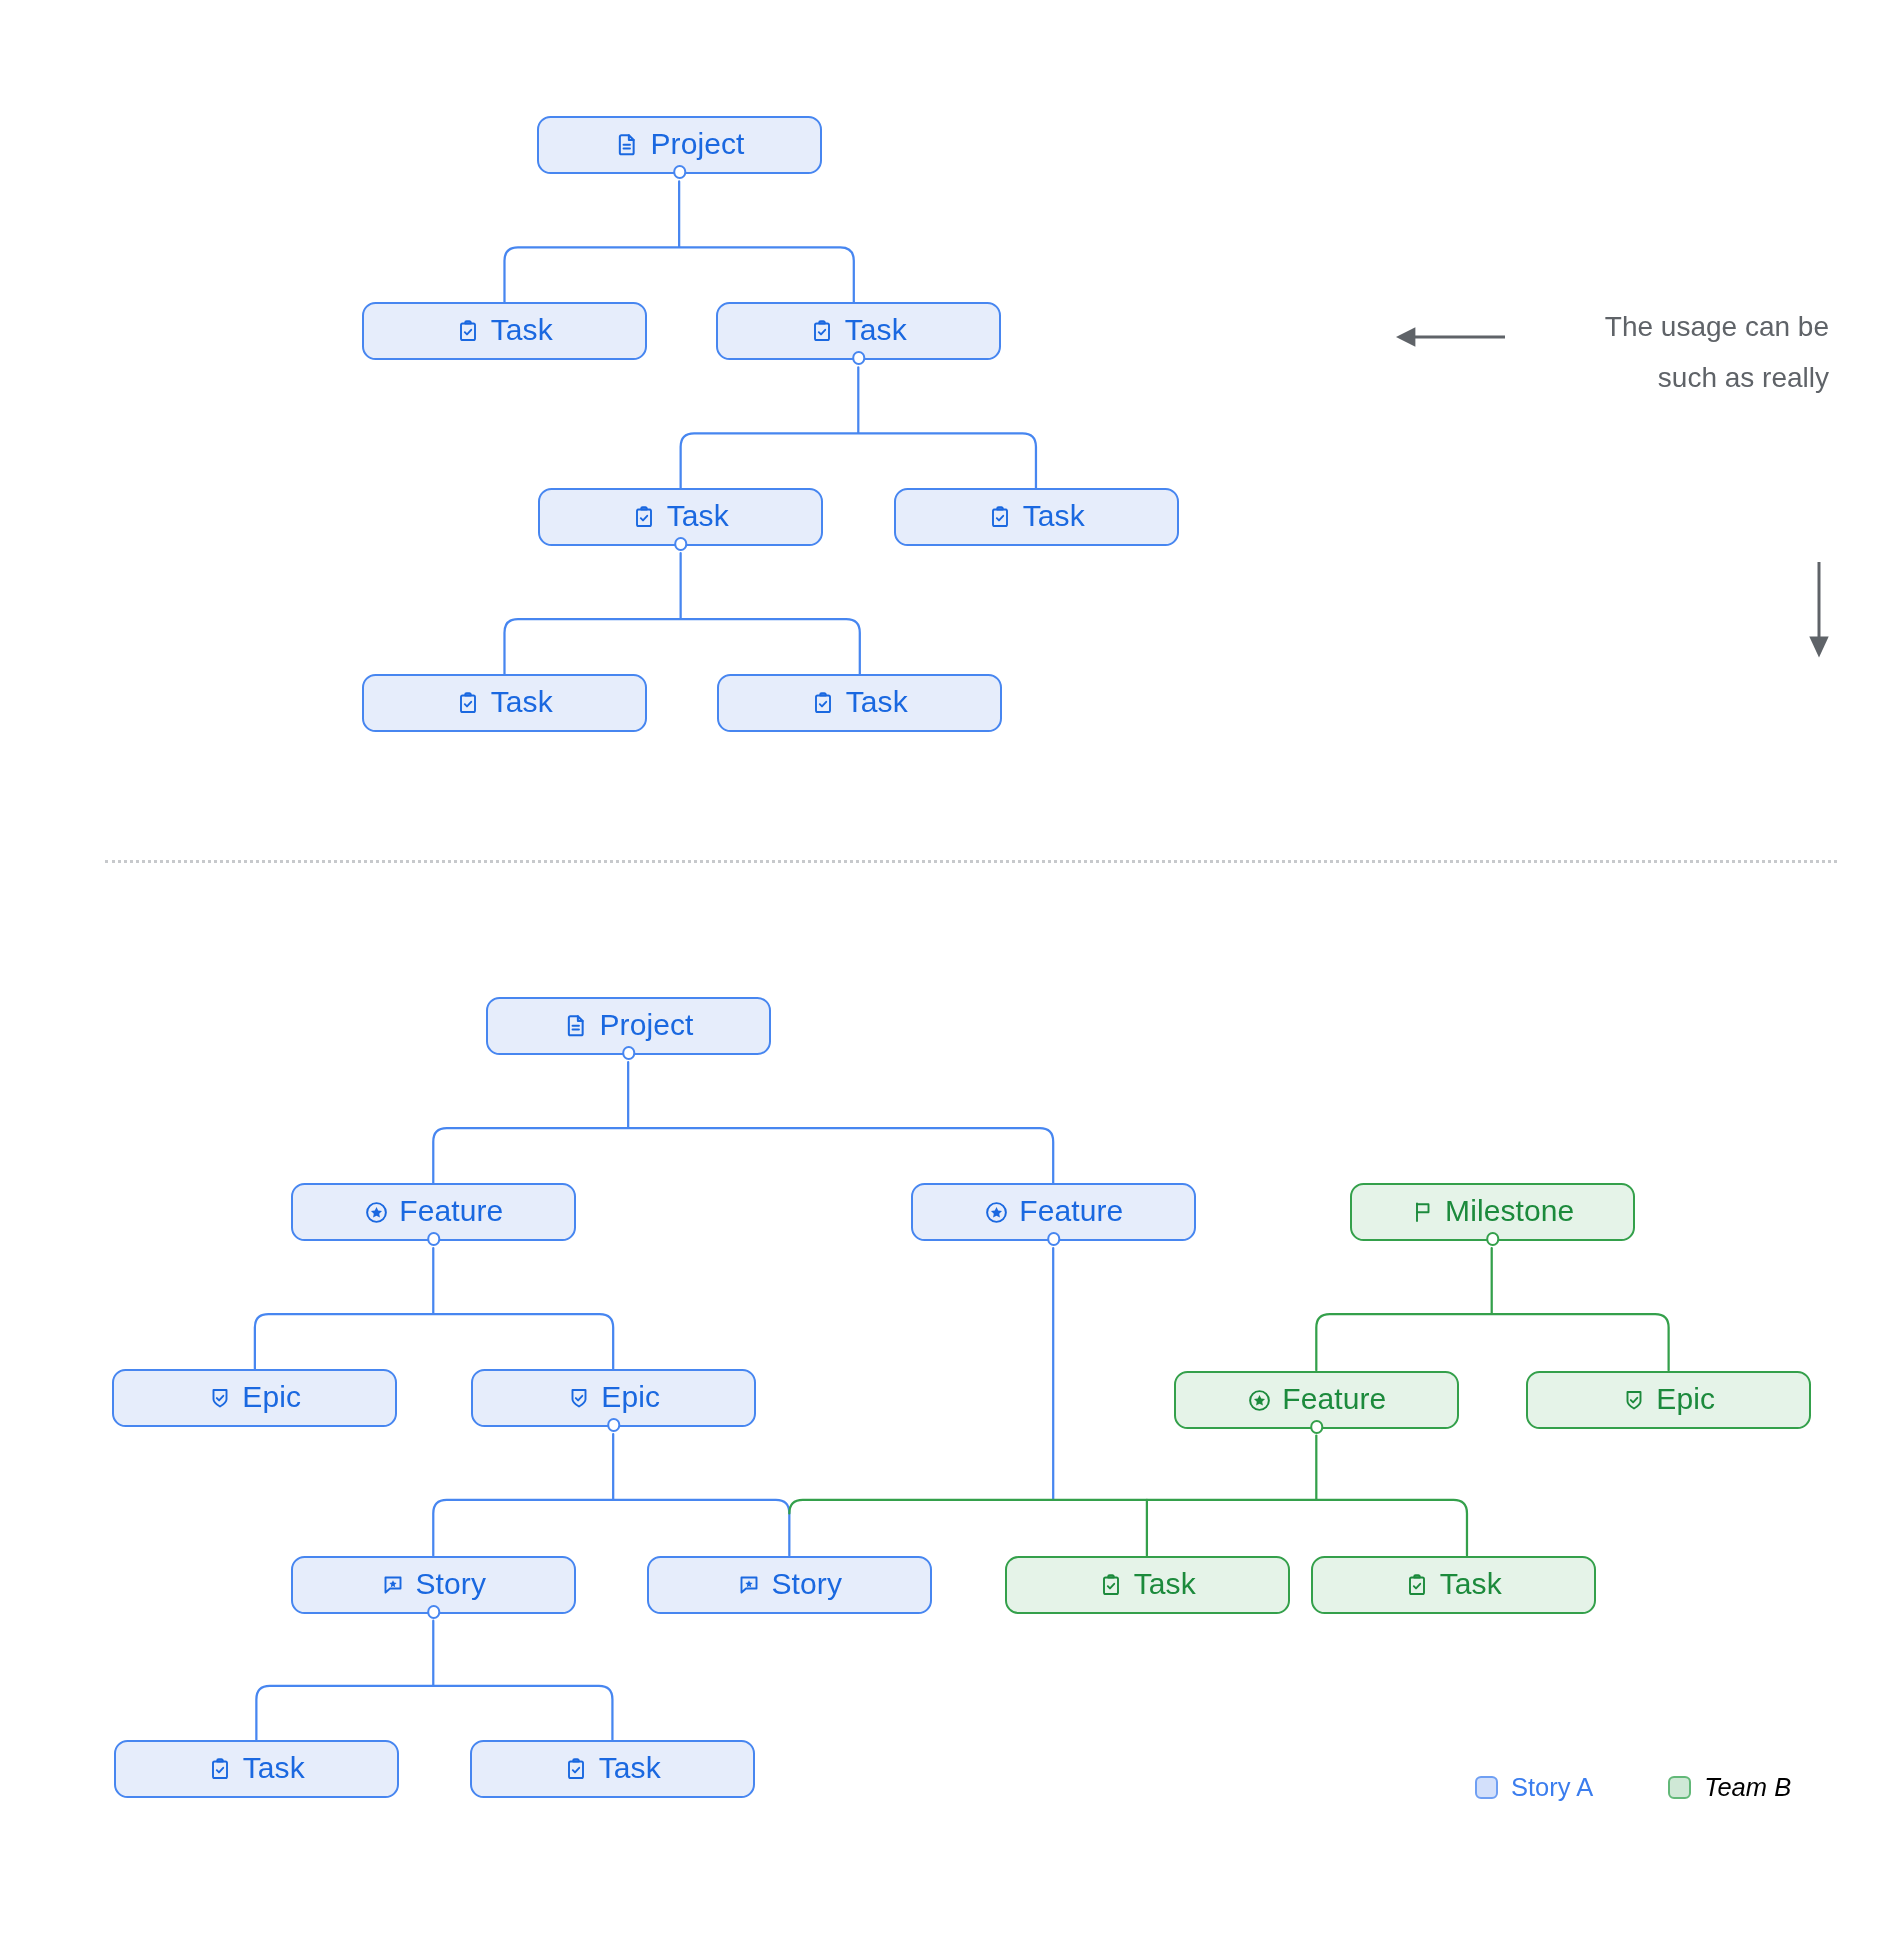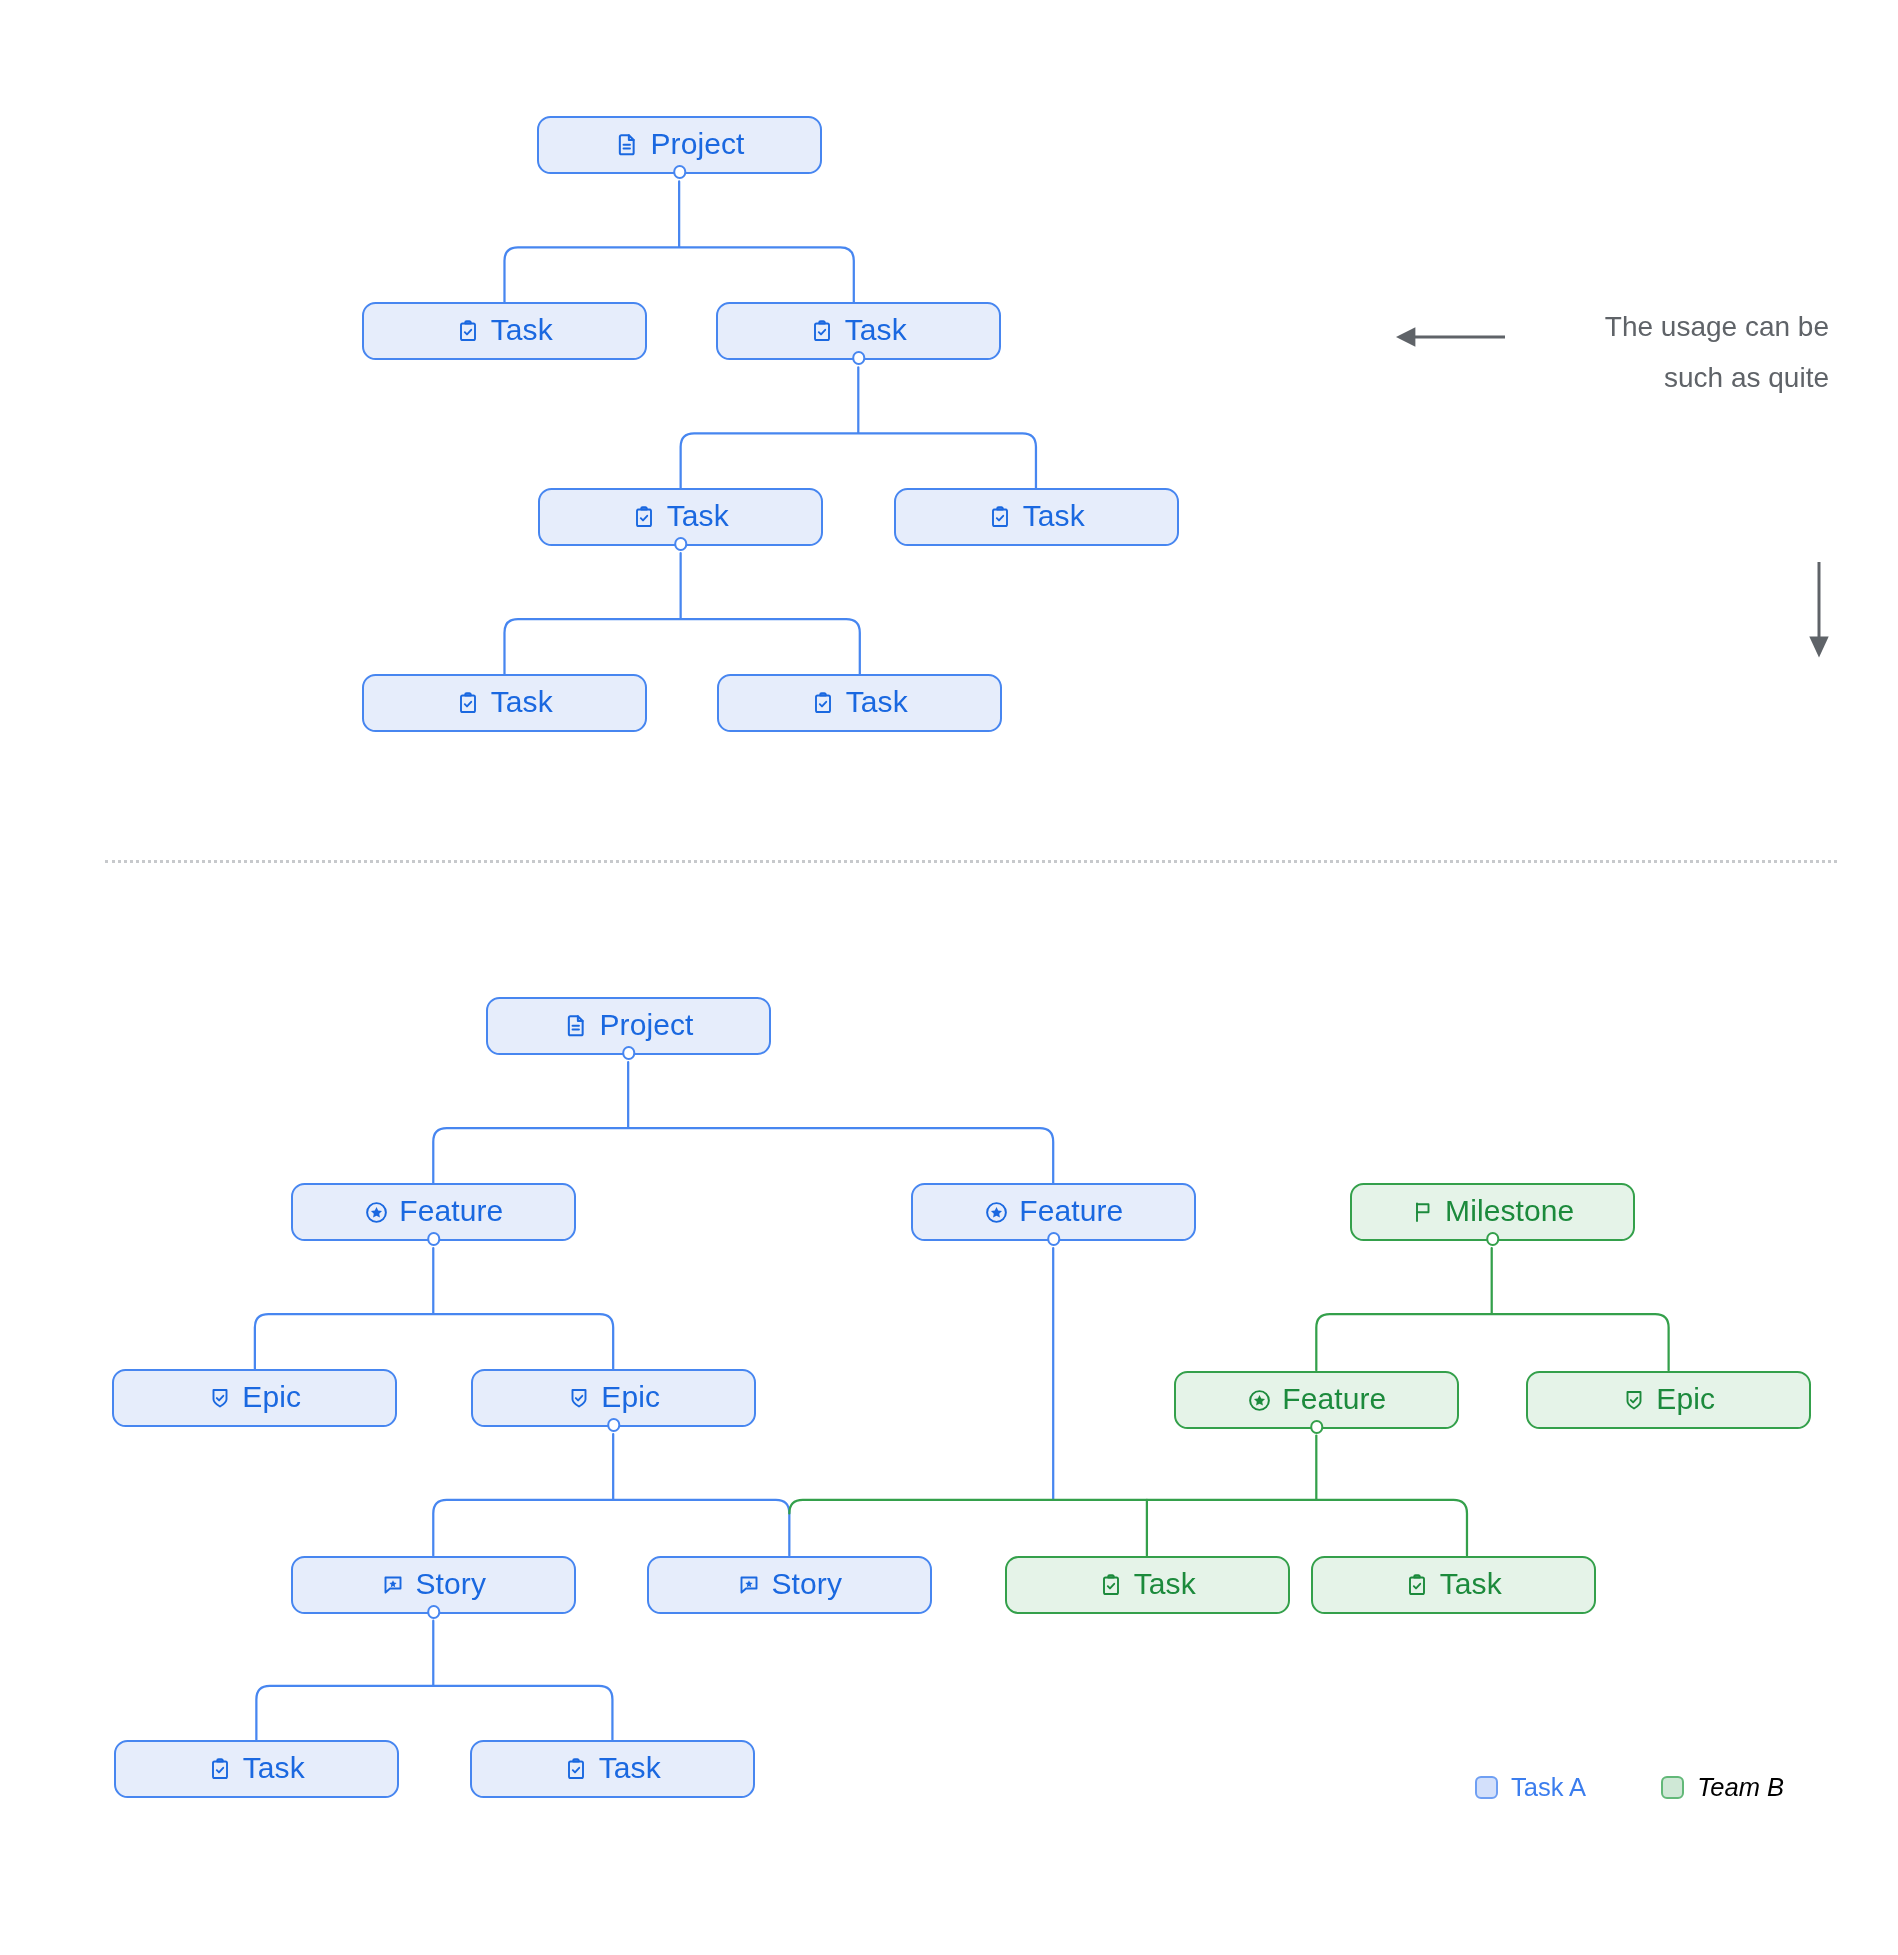--- a/index.html
+++ b/index.html
@@ -243,21 +243,21 @@
   </div>
 
   <svg style="position:absolute; left:1393px; top:322px; width:112px; height:30px;" viewBox="0 0 150 40" fill="none">
     <path d="M150 20 H22" stroke="#5f6368" stroke-width="4"></path>
     <path d="M4 20 L30 7 L30 33 Z" fill="#5f6368"></path>
   </svg>
 
   <div class="annotation" style="left:1372px; top:309px; width:457px;">
     <div>The usage can be</div>
     <div style="height:15px;"></div>
-    <div>such as quite</div>
+    <div>such as really</div>
   </div>
 
   <svg style="position:absolute; left:1804px; top:562px; width:30px; height:97px;" viewBox="0 0 40 130" fill="none">
     <path d="M20 0 V104" stroke="#5f6368" stroke-width="4"></path>
     <path d="M20 128 L7 100 L33 100 Z" fill="#5f6368"></path>
   </svg>
 
   <div class="divider" style="left:105px; top:860px; width:1732px;"></div>
 
   <div>
@@ -412,21 +412,21 @@
         </svg>
       </span>
       <span class="node-label">Task</span>
     </div>
 
   </div>
 
   <div class="legend" style="left:1475px; top:1773px;">
     <div class="legend-item a">
       <span class="legend-swatch"></span>
-      <span class="legend-text">Task A</span>
+      <span class="legend-text">Story A</span>
     </div>
     <div class="legend-item b">
       <span class="legend-swatch"></span>
       <span class="legend-text">Team B</span>
     </div>
   </div>
 
 </div>
 
 

